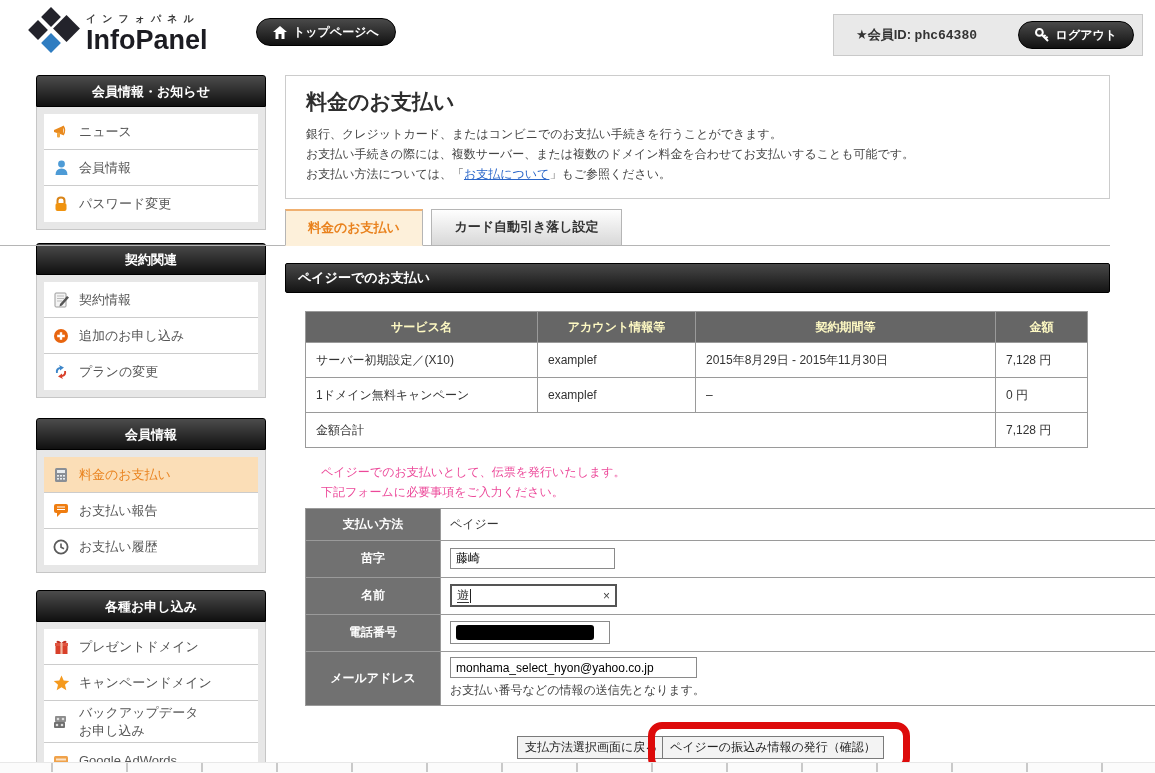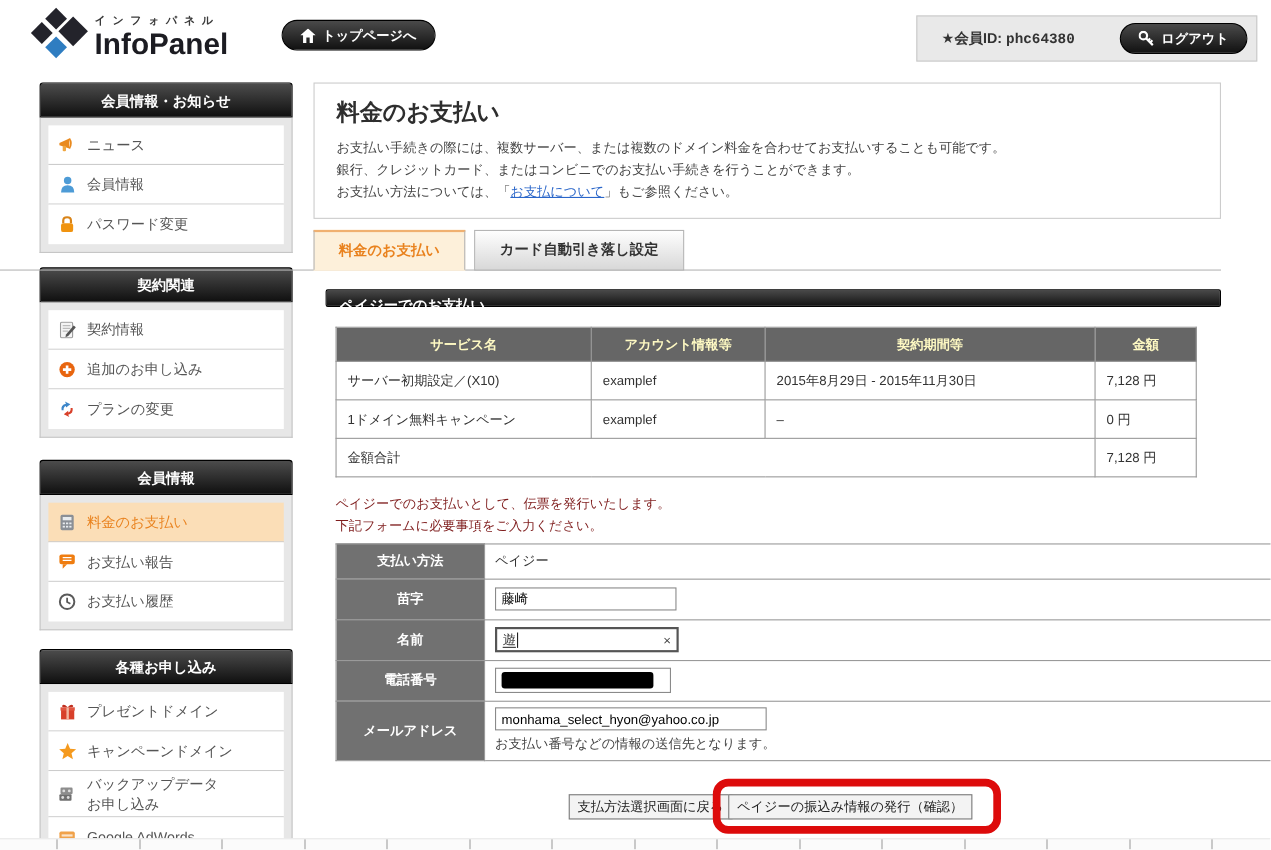--- a/index.html
+++ b/index.html
@@ -52,31 +52,31 @@
   .intro { margin-top:9px; font-size:12px; color:#444; line-height:1.65; }
   .intro a { color:#2a66c9; text-decoration:underline; cursor:pointer; }
 
   .tabs { margin-top:10px; position:relative; height:37px; }
   .tabs::after { content:""; position:absolute; left:-285px; right:0; bottom:0; border-bottom:1px solid #b5b5b5; }
   .tab { position:relative; z-index:2; display:inline-block; height:37px; line-height:34px;
     padding:0 22px; font-size:13px; font-weight:bold; border:1px solid #b5b5b5; cursor:pointer;
     background:linear-gradient(#fefefe,#d8d8d8); color:#333; margin-right:4px; vertical-align:bottom; }
   .tab.active { background:#fdf0da; color:#e9821e; border-top:2px solid #f0b070; border-bottom:1px solid #fdf0da; }
 
-  .black-bar { margin-top:17px; height:16px; line-height:28px; padding-left:12px; color:#fff;
+  .black-bar { margin-top:17px; height:30px; line-height:28px; padding-left:12px; color:#fff;
     font-size:13px; font-weight:bold; background:linear-gradient(#484848,#141414);
-    border:1px solid #000; border-radius:2px;margin-left:11px; }
+    border:1px solid #000; border-radius:2px; }
 
   table { border-collapse:collapse; table-layout:fixed; font-size:12px; }
   .invoice { margin:18px 20px 0; width:782px; }
   .invoice th { background:#666; color:#fef9c3; font-weight:bold; height:31px; text-align:center;
     border:1px solid #9a9a9a; }
   .invoice td { border:1px solid #9a9a9a; height:35px; padding:2px 10px; color:#333; background:#fff; }
 
-  .note { margin:15px 20px 0; font-size:12px; color:#7f1d1d; line-height:1.65; }
+  .note { margin:15px 36px 0; font-size:12px; color:#ec4899; line-height:1.65; }
 
   .form-t { margin:5px 20px 0; width:879px; }
   .form-t th { background:#717171; color:#fff; font-weight:bold; width:135px; text-align:center;
     border:1px solid #9a9a9a; font-size:12px; }
   .form-t td { border:1px solid #9a9a9a; padding:5px 9px; background:#fff; color:#333; }
   .r-method{height:32px;} .r-std{height:37px;} .r-mail{height:54px;padding-left:47px;}
 
   input[type=text] { height:21px; border:1px solid #8a8a8a; font-size:12px; padding:1px 5px;
     font-family:"Liberation Sans","DejaVu Sans",sans-serif; background:#fff; }
   .in-last { width:165px; }
@@ -300,22 +300,22 @@
       <span class="lbl">Google AdWords</span>
     </div>
   </div>
 </div>
 
 <div class="main">
 
   <div class="title-box">
     <div class="page-title">料金のお支払い</div>
     <div class="intro">
+      <div>銀行、クレジットカード、またはコンビニでのお支払い手続きを行うことができます。</div>
       <div>お支払い手続きの際には、複数サーバー、または複数のドメイン料金を合わせてお支払いすることも可能です。</div>
-      <div>銀行、クレジットカード、またはコンビニでのお支払い手続きを行うことができます。</div>
       <div><span>お支払い方法については、「</span><a>お支払について</a><span>」もご参照ください。</span></div>
     </div>
   </div>
 
   <div class="tabs">
     <span class="tab active">料金のお支払い</span>
     <span class="tab">カード自動引き落し設定</span>
   </div>
 
   <div class="black-bar">ペイジーでのお支払い</div>

